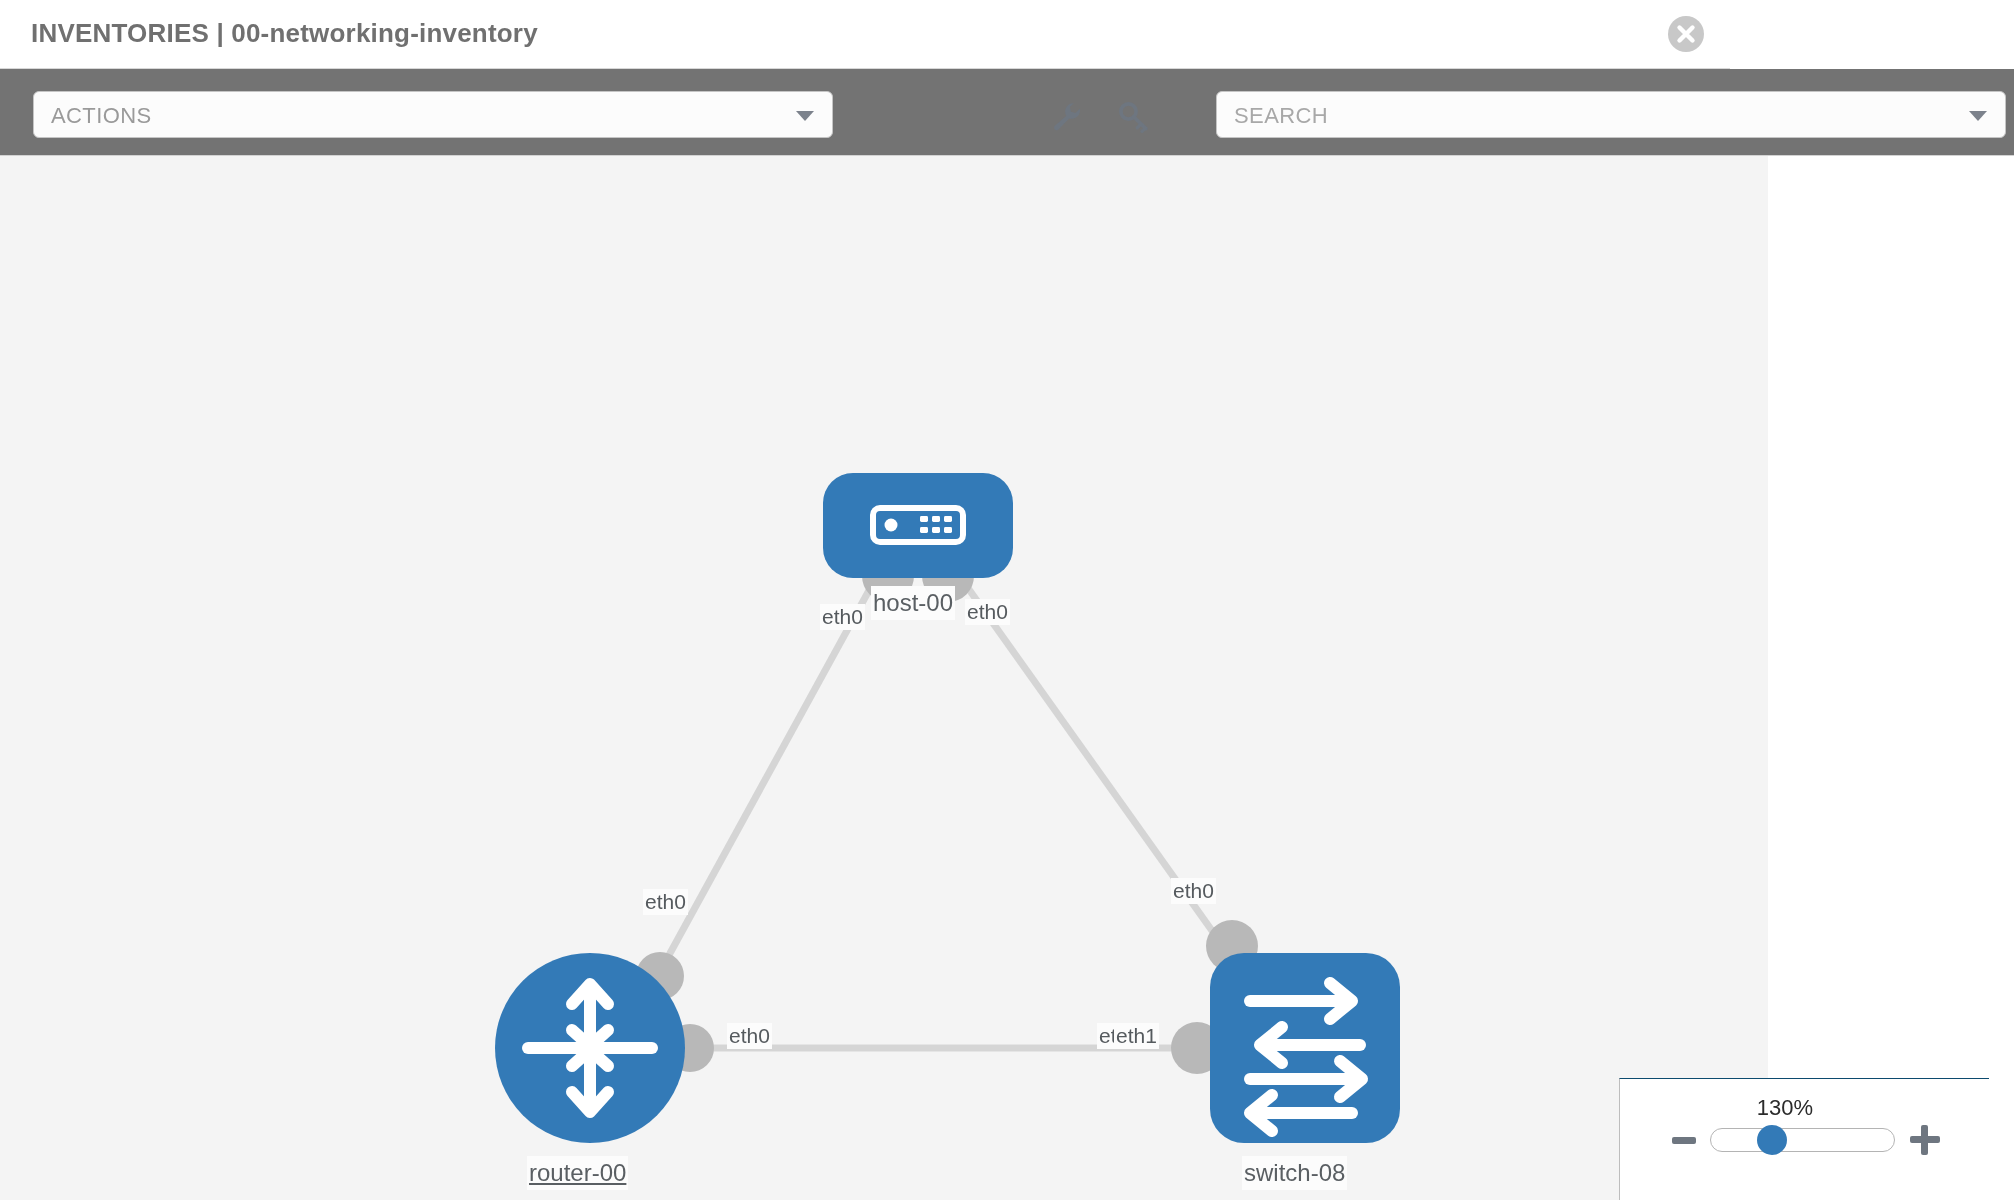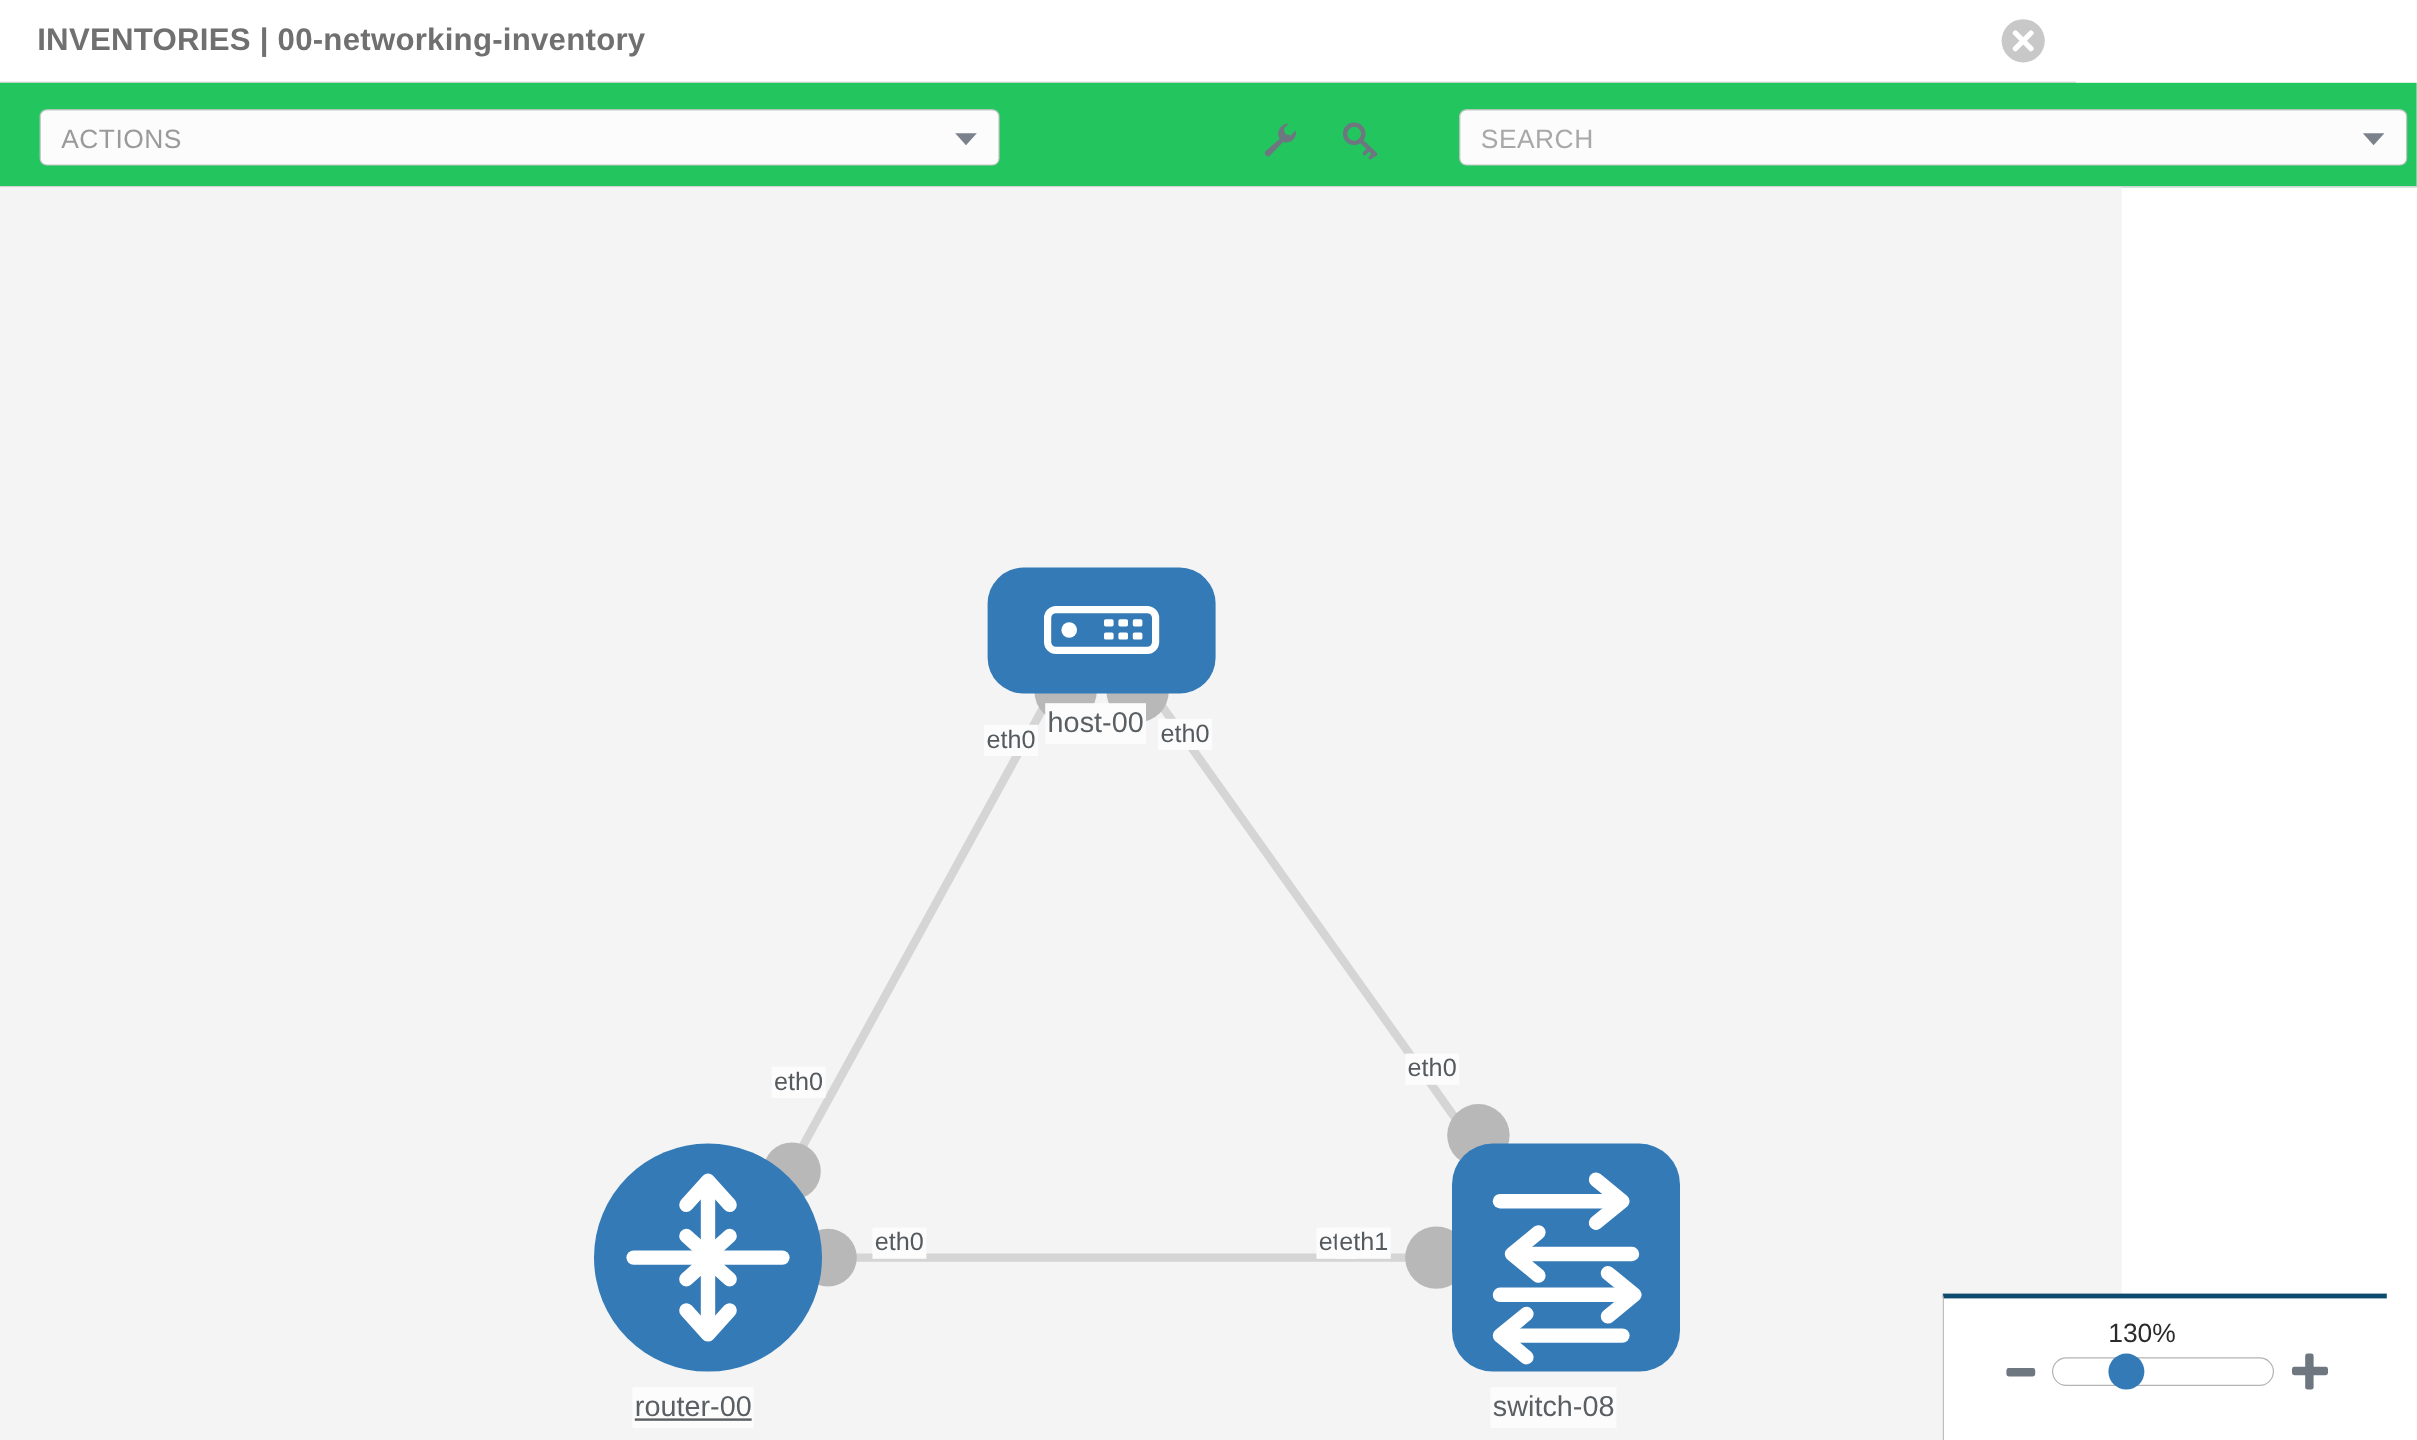--- a/index.html
+++ b/index.html
@@ -49,21 +49,21 @@
     padding: 0;
   }
   .close-btn svg { display: block; }
 
   
   .toolbar {
     position: absolute;
     left: 0; top: 69px;
     width: 2014px;
     height: 87px;
-    background: #22c55e;
+    background: #737373;
     border-bottom: 1px solid #d2d2d2;
     box-sizing: border-box;
   }
   .actions-select {
     position: absolute;
     left: 33px;
     top: 22px;
     width: 800px;
     height: 47px;
     background: #fcfcfc;
@@ -154,21 +154,21 @@
   }
 
   
   .zoom-panel {
     position: absolute;
     left: 1619px;
     top: 1078px;
     width: 370px;
     height: 122px;
     background: #ffffff;
-    border-top: 4px solid #0c4a6e;
+    border-top: 1px solid #0c4a6e;
     border-left: 1px solid #bdbdbd;
     box-sizing: border-box;
   }
   .zoom-value {
     position: absolute;
     top: 16px;
     left: 0;
     width: 330px;
     text-align: center;
     font-size: 22px;

